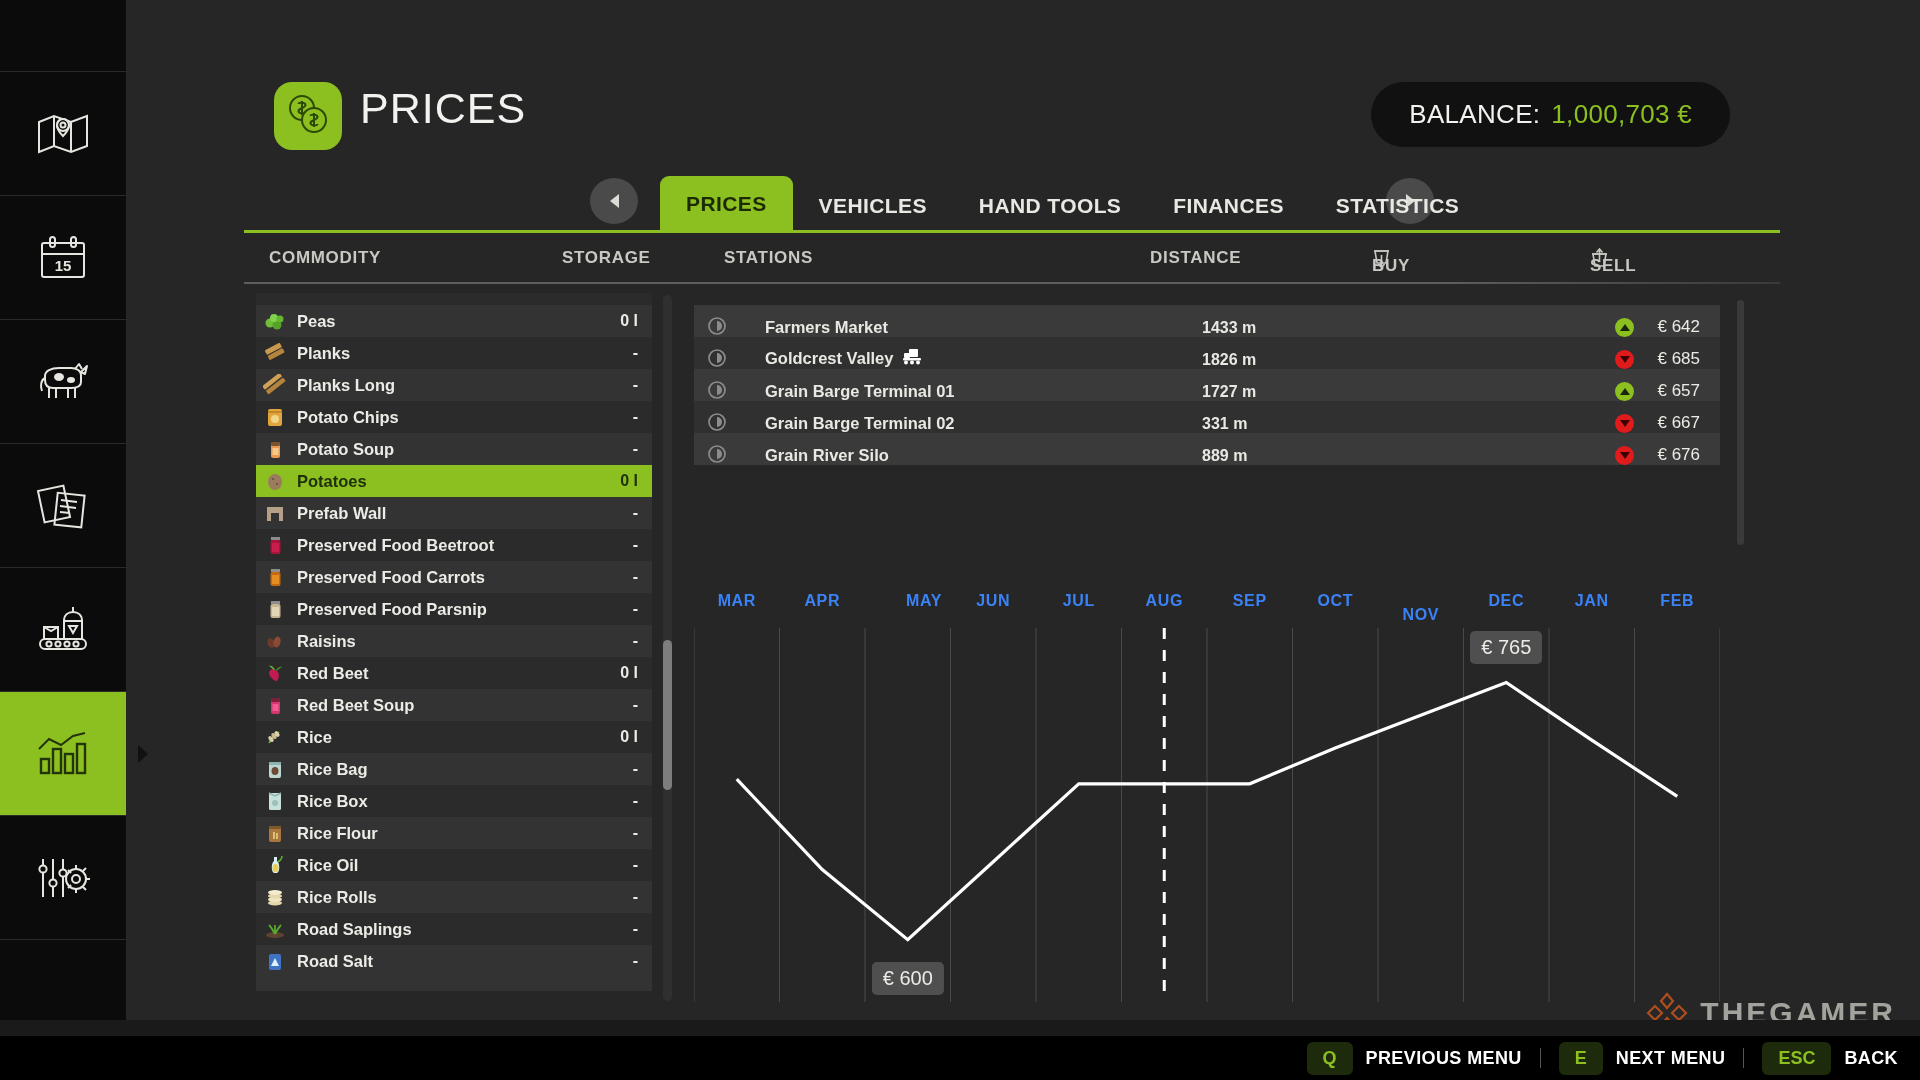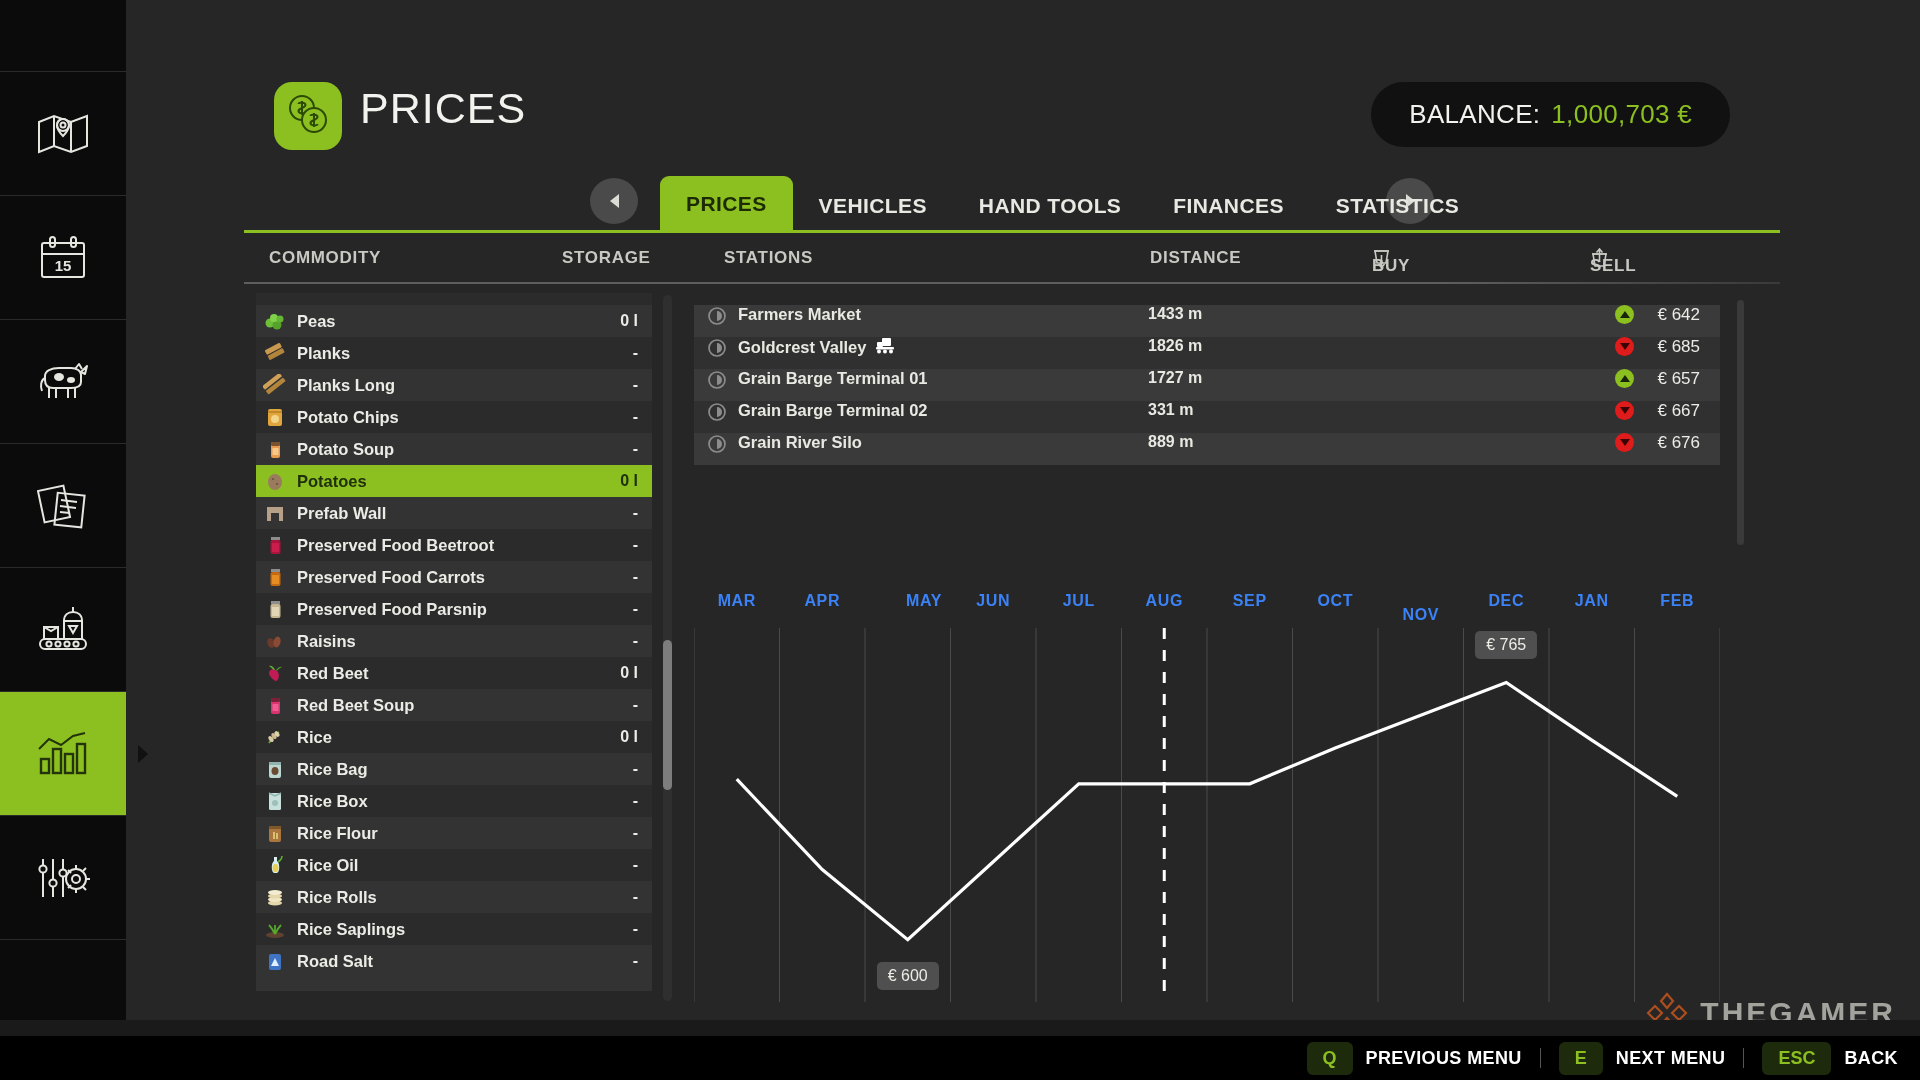--- a/index.html
+++ b/index.html
@@ -124,22 +124,22 @@
   .list-thumb{
     position:absolute; left:0; top:345px; width:9px; height:150px;
     background:#7d7d7d; border-radius:5px;
   }
 
   
   .stations{
     position:absolute; left:694px; top:305px; width:1026px;
   }
   .st-row{
-    position:relative; height:32px; display:flex; align-items:flex-start;
-    color:#e9e9e3; font-size:16.5px; font-weight:bold; padding-left:12px;
+    position:relative; height:32px; display:flex; align-items:flex-end;
+    color:#e9e9e3; font-size:16.5px; font-weight:bold; padding-left:12px;gap:27px;
   }
   .st-row.odd{ background:#3a3a3a; }
   .st-row.even{ background:#303030; }
   .st-ico{ width:22px; height:22px; margin-right:10px; flex:0 0 22px; }
   .st-name{ width:410px; display:flex; align-items:center; gap:9px; }
   .st-dist{ width:390px; font-weight:bold; font-size:16px; }
   .st-trend{
     position:absolute; right:86px; width:19px; height:19px; border-radius:50%;
     display:flex; align-items:center; justify-content:center;
   }
@@ -160,21 +160,21 @@
   }
   .chart-months{ position:relative; height:34px; }
   .chart-months span{
     position:absolute; top:0; transform:translateX(-50%);
     color:#3b82f6; font-size:16px; font-weight:bold; letter-spacing:.6px;text-align:right;
   }
   .chart-plot{ position:absolute; left:0; top:36px; width:1026px; height:374px; }
   .chart-plot svg{ display:block; }
   .chart-label{
     position:absolute; background:#4f4f4f; border-radius:5px;
-    color:#ececE6; font-size:16px; padding:5px 11px; transform:translateX(-50%);
+    color:#ececE6; font-size:20px; padding:5px 11px; transform:translateX(-50%);
     white-space:nowrap;
   }
 
   
   .bottombar{
     position:absolute; left:0; bottom:0; width:1920px; height:44px;
     background:#000; display:flex; align-items:center; justify-content:flex-end;
     padding-right:22px; gap:0;
   }
   .hint{ display:flex; align-items:center; }
@@ -568,21 +568,21 @@
         <span class="com-name">Rice Rolls</span>
         <span class="com-qty">-</span>
       </div>
       <div class="com-row even">
         <span class="com-ico">
           <svg width="24" height="22" viewBox="0 0 24 22">
             <ellipse cx="12" cy="17" rx="9" ry="3" fill="#5e4330"></ellipse>
             <path d="M12 16 C10 12 8 9 6 7 M12 16 L12 7 M12 16 C14 12 16 9 18 7" stroke="#55a82a" stroke-width="1.8" fill="none"></path>
           </svg>
         </span>
-        <span class="com-name">Rice Saplings</span>
+        <span class="com-name">Road Saplings</span>
         <span class="com-qty">-</span>
       </div>
       <div class="com-row odd">
         <span class="com-ico">
           <svg width="24" height="22" viewBox="0 0 24 22">
             <rect x="6" y="4" width="12" height="16" rx="2" fill="#3f73c4"></rect>
             <path d="M12 8 L16 16 L8 16 Z" fill="#dff0ff"></path>
           </svg>
         </span>
         <span class="com-name">Road Salt</span>

